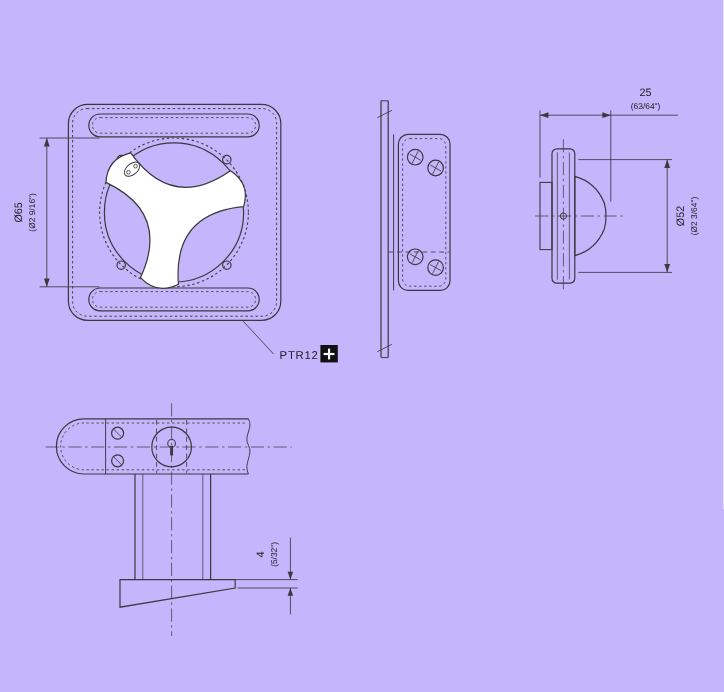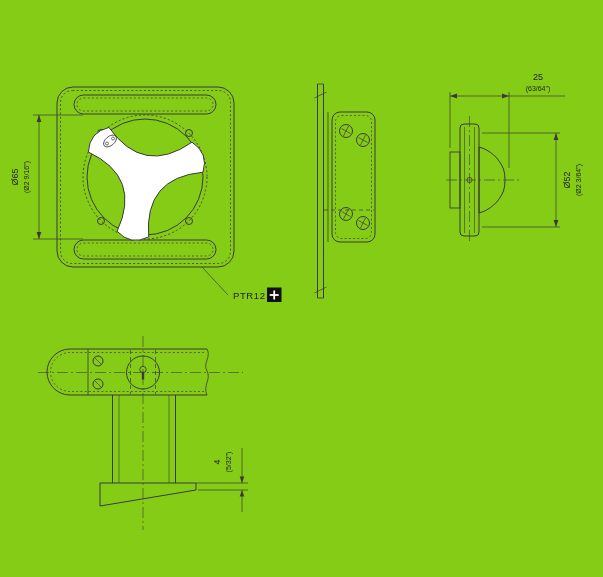--- a/index.html
+++ b/index.html
@@ -1,16 +1,16 @@
 <!DOCTYPE html>
 <html><head>
 <meta charset="utf-8">
 <style>
   html,body{margin:0;padding:0;background:#ffffff;}
-  .canvas{position:relative;width:603px;height:577px;background:#84cc16;overflow:hidden;}
+  .canvas{position:relative;width:603px;height:577px;background:#c4b5fd;overflow:hidden;}
   svg{display:block;}
   svg text{font-family:"Liberation Sans", sans-serif; fill:#222222;}
   .mm{font-size:9px;}
   .inch{font-size:7px;}
   .code{font-size:9.5px; letter-spacing:0.6px;}
 </style>
 </head>
 <body>
 
 <div class="canvas">

